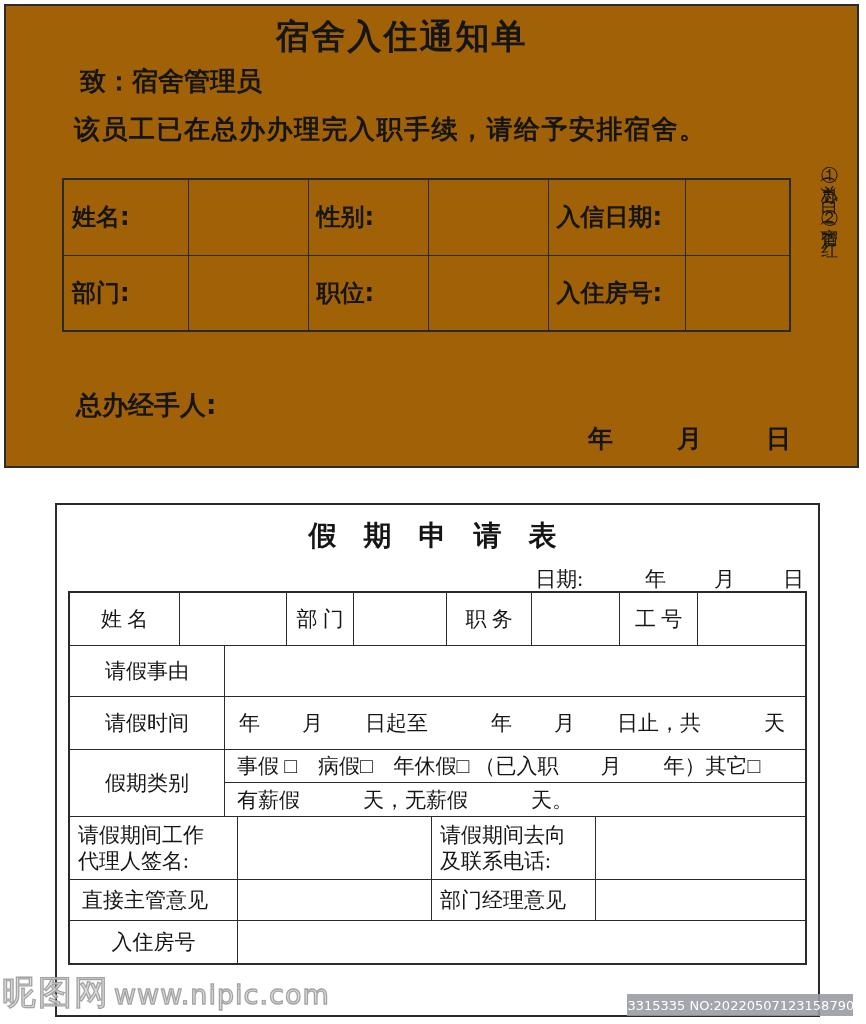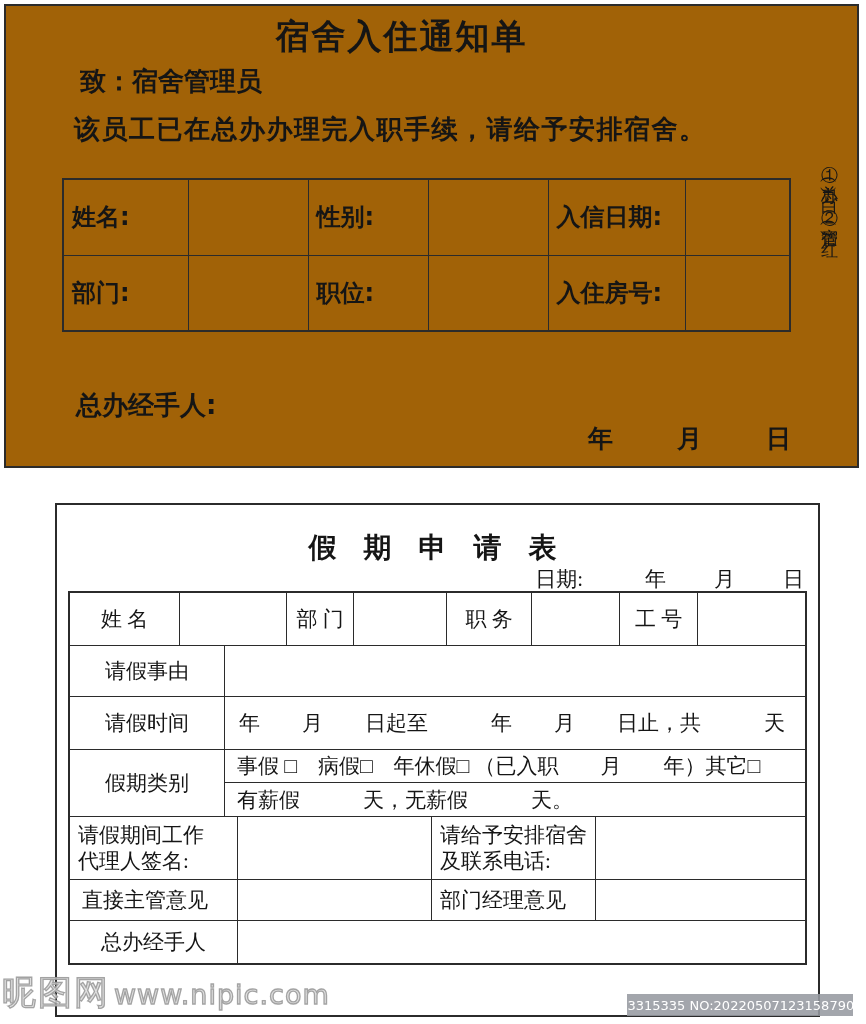--- a/index.html
+++ b/index.html
@@ -24,21 +24,21 @@
   .f1-date { position:absolute; left:582px; top:416px; display:flex; gap:64px;
              font-size:25px; font-weight:bold; }
   .f1-side { position:absolute; right:16px; top:146px; writing-mode:vertical-rl;
              font-size:17px; letter-spacing:2.5px; font-weight:normal;
              font-family:"Liberation Serif","DejaVu Serif",serif; }
 
   
   .form2 { position:absolute; left:55px; top:503px; width:765px; height:514px;
            border:2px solid #2b2b2b; background:#fff; font-size:21px; }
   .f2-title { position:absolute; top:12px; left:0; right:0; text-align:center;
-              font-size:28px; font-weight:bold; letter-spacing:10px;margin-top:12px; }
+              font-size:28px; font-weight:bold; letter-spacing:10px; }
   .f2-date { position:absolute; top:60px; right:14px; display:flex; align-items:center;
              font-size:21px; }
   .f2-date .g1 { margin-left:62px; } .f2-date .g2 { margin-left:48px; }
   .f2-date .g3 { margin-left:48px; }
   .f2-table { position:absolute; left:11px; top:86px; width:739px;
               border:2px solid #2b2b2b; }
   .row { display:flex; border-bottom:1.5px solid #2b2b2b; align-items:stretch;text-align:right; }
   .row:last-child { border-bottom:none; }
   .cell { border-right:1.5px solid #2b2b2b; display:flex; align-items:center;
           overflow:hidden; flex:0 0 auto; }
@@ -160,36 +160,36 @@
       </div>
     </div>
 
     <div class="row r5">
       <div class="cell two-line" style="width:168px">
         <span>请假期间工作</span>
         <span>代理人签名:</span>
       </div>
       <div class="cell" style="width:194px"></div>
       <div class="cell two-line" style="width:164px">
-        <span>请给予安排宿舍</span>
+        <span>请假期间去向</span>
         <span>及联系电话:</span>
       </div>
       <div class="cell grow"></div>
     </div>
 
     <div class="row r6">
       <div class="cell" style="width:168px;padding-left:12px">直接主管意见</div>
       <div class="cell" style="width:194px"></div>
       <div class="cell" style="width:164px;padding-left:8px">部门经理意见</div>
       <div class="cell grow"></div>
     </div>
 
 
     <div class="row r8">
-      <div class="cell center" style="width:168px">总办经手人</div>
+      <div class="cell center" style="width:168px">入住房号</div>
       <div class="cell grow"></div>
     </div>
 
   </div>
 </div>
 
 <div class="wm-nipic">
   <span class="cn">昵图网</span>
   <span class="url">www.nipic.com</span>
 </div>

